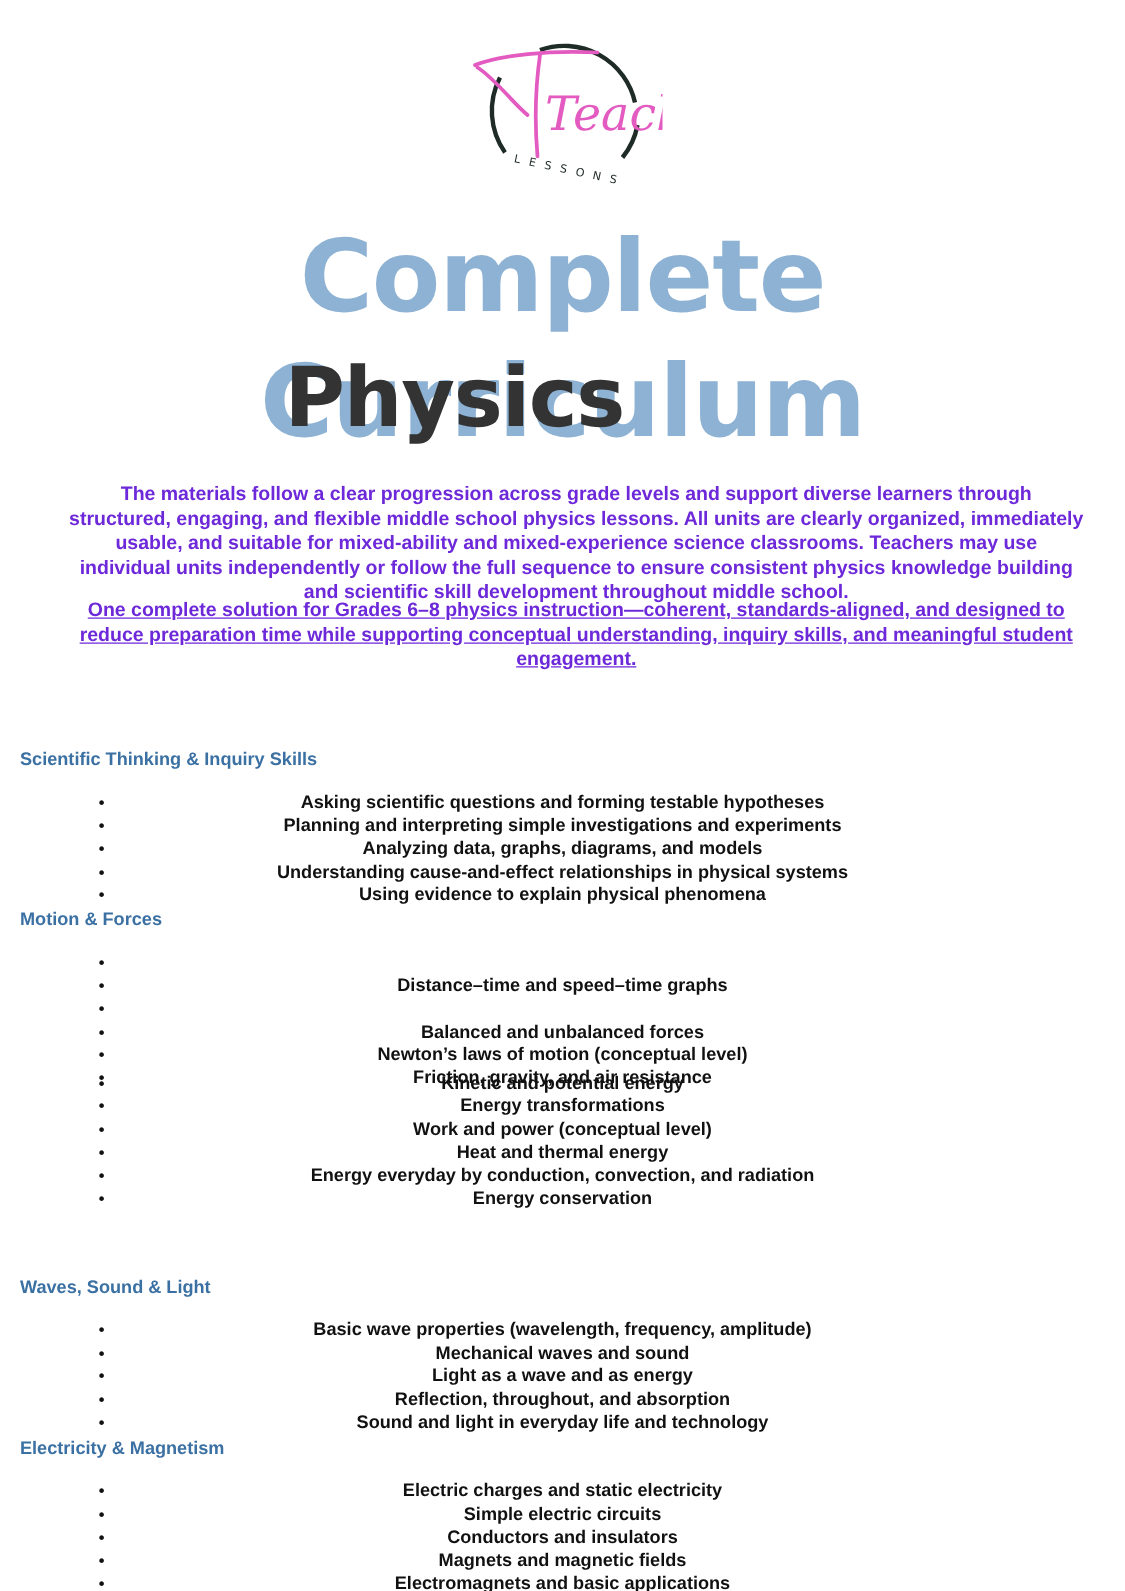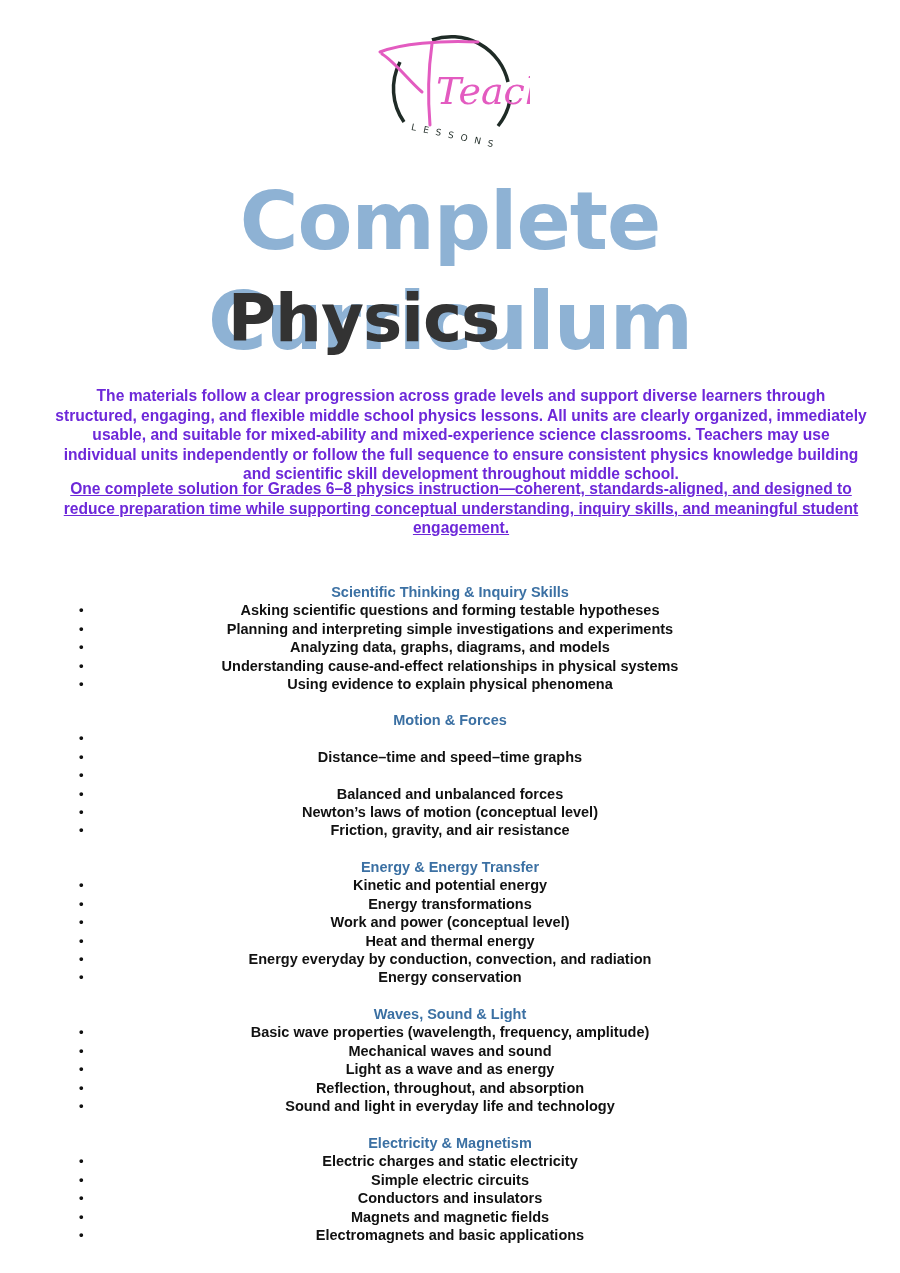--- a/index.html
+++ b/index.html
@@ -10,22 +10,22 @@
                 font-family: "DejaVu Sans", sans-serif; font-weight: bold; font-size: 80px;
                 letter-spacing: -1px; color: #8eb2d4; line-height: 100px; }
   .title-sub { position: absolute; left: 0; top: 276px; width: 727px; text-align: center;
                font-family: "DejaVu Sans", sans-serif; font-weight: bold; font-size: 66px;
                color: #333333; line-height: 86px; letter-spacing: -1px; }
   .para { position: absolute; left: 55px; width: 812px; text-align: center;
           font-weight: bold; font-size: 15.6px; line-height: 19.6px; color: #6d28d9; margin: 0; }
   .p1 { top: 386px; }
   .p2 { top: 479px; text-decoration: underline; }
   .section { position: absolute; left: 0; width: 900px; }
-  .sec-heading { text-align: center; color: #3b70a3; font-weight: bold; font-size: 14.5px;
-                 line-height: 18.4px; height: 18.4px; margin: 0; }
+  .sec-heading { text-align: left; color: #3b70a3; font-weight: bold; font-size: 14.5px;
+                 line-height: 18.4px; height: 18.4px; margin: 16px; }
   .sec-list { list-style: none; margin: 0; padding: 0; }
   .sec-item { position: relative; text-align: center; font-weight: bold; font-size: 14.5px;
               line-height: 18.4px; height: 18.4px; color: #111; }
   .bullet { position: absolute; left: 79px; top: 0; font-size: 13px; }
 </style>
 </head>
 <body>
 
 <div class="logo">
   <svg width="160" height="135" viewBox="0 0 160 135">
@@ -63,21 +63,20 @@
     <li class="sec-item"><span class="bullet">•</span></li>
     <li class="sec-item"><span class="bullet">•</span><span>Distance–time and speed–time graphs</span></li>
     <li class="sec-item"><span class="bullet">•</span></li>
     <li class="sec-item"><span class="bullet">•</span><span>Balanced and unbalanced forces</span></li>
     <li class="sec-item"><span class="bullet">•</span><span>Newton’s laws of motion (conceptual level)</span></li>
     <li class="sec-item"><span class="bullet">•</span><span>Friction, gravity, and air resistance</span></li>
   </ul>
 </div>
 
 <div class="section" style="top:858px;">
-  <div class="sec-heading">Energy &amp; Energy Transfer</div>
   <ul class="sec-list">
     <li class="sec-item"><span class="bullet">•</span><span>Kinetic and potential energy</span></li>
     <li class="sec-item"><span class="bullet">•</span><span>Energy transformations</span></li>
     <li class="sec-item"><span class="bullet">•</span><span>Work and power (conceptual level)</span></li>
     <li class="sec-item"><span class="bullet">•</span><span>Heat and thermal energy</span></li>
     <li class="sec-item"><span class="bullet">•</span><span>Energy everyday by conduction, convection, and radiation</span></li>
     <li class="sec-item"><span class="bullet">•</span><span>Energy conservation</span></li>
   </ul>
 </div>
 

